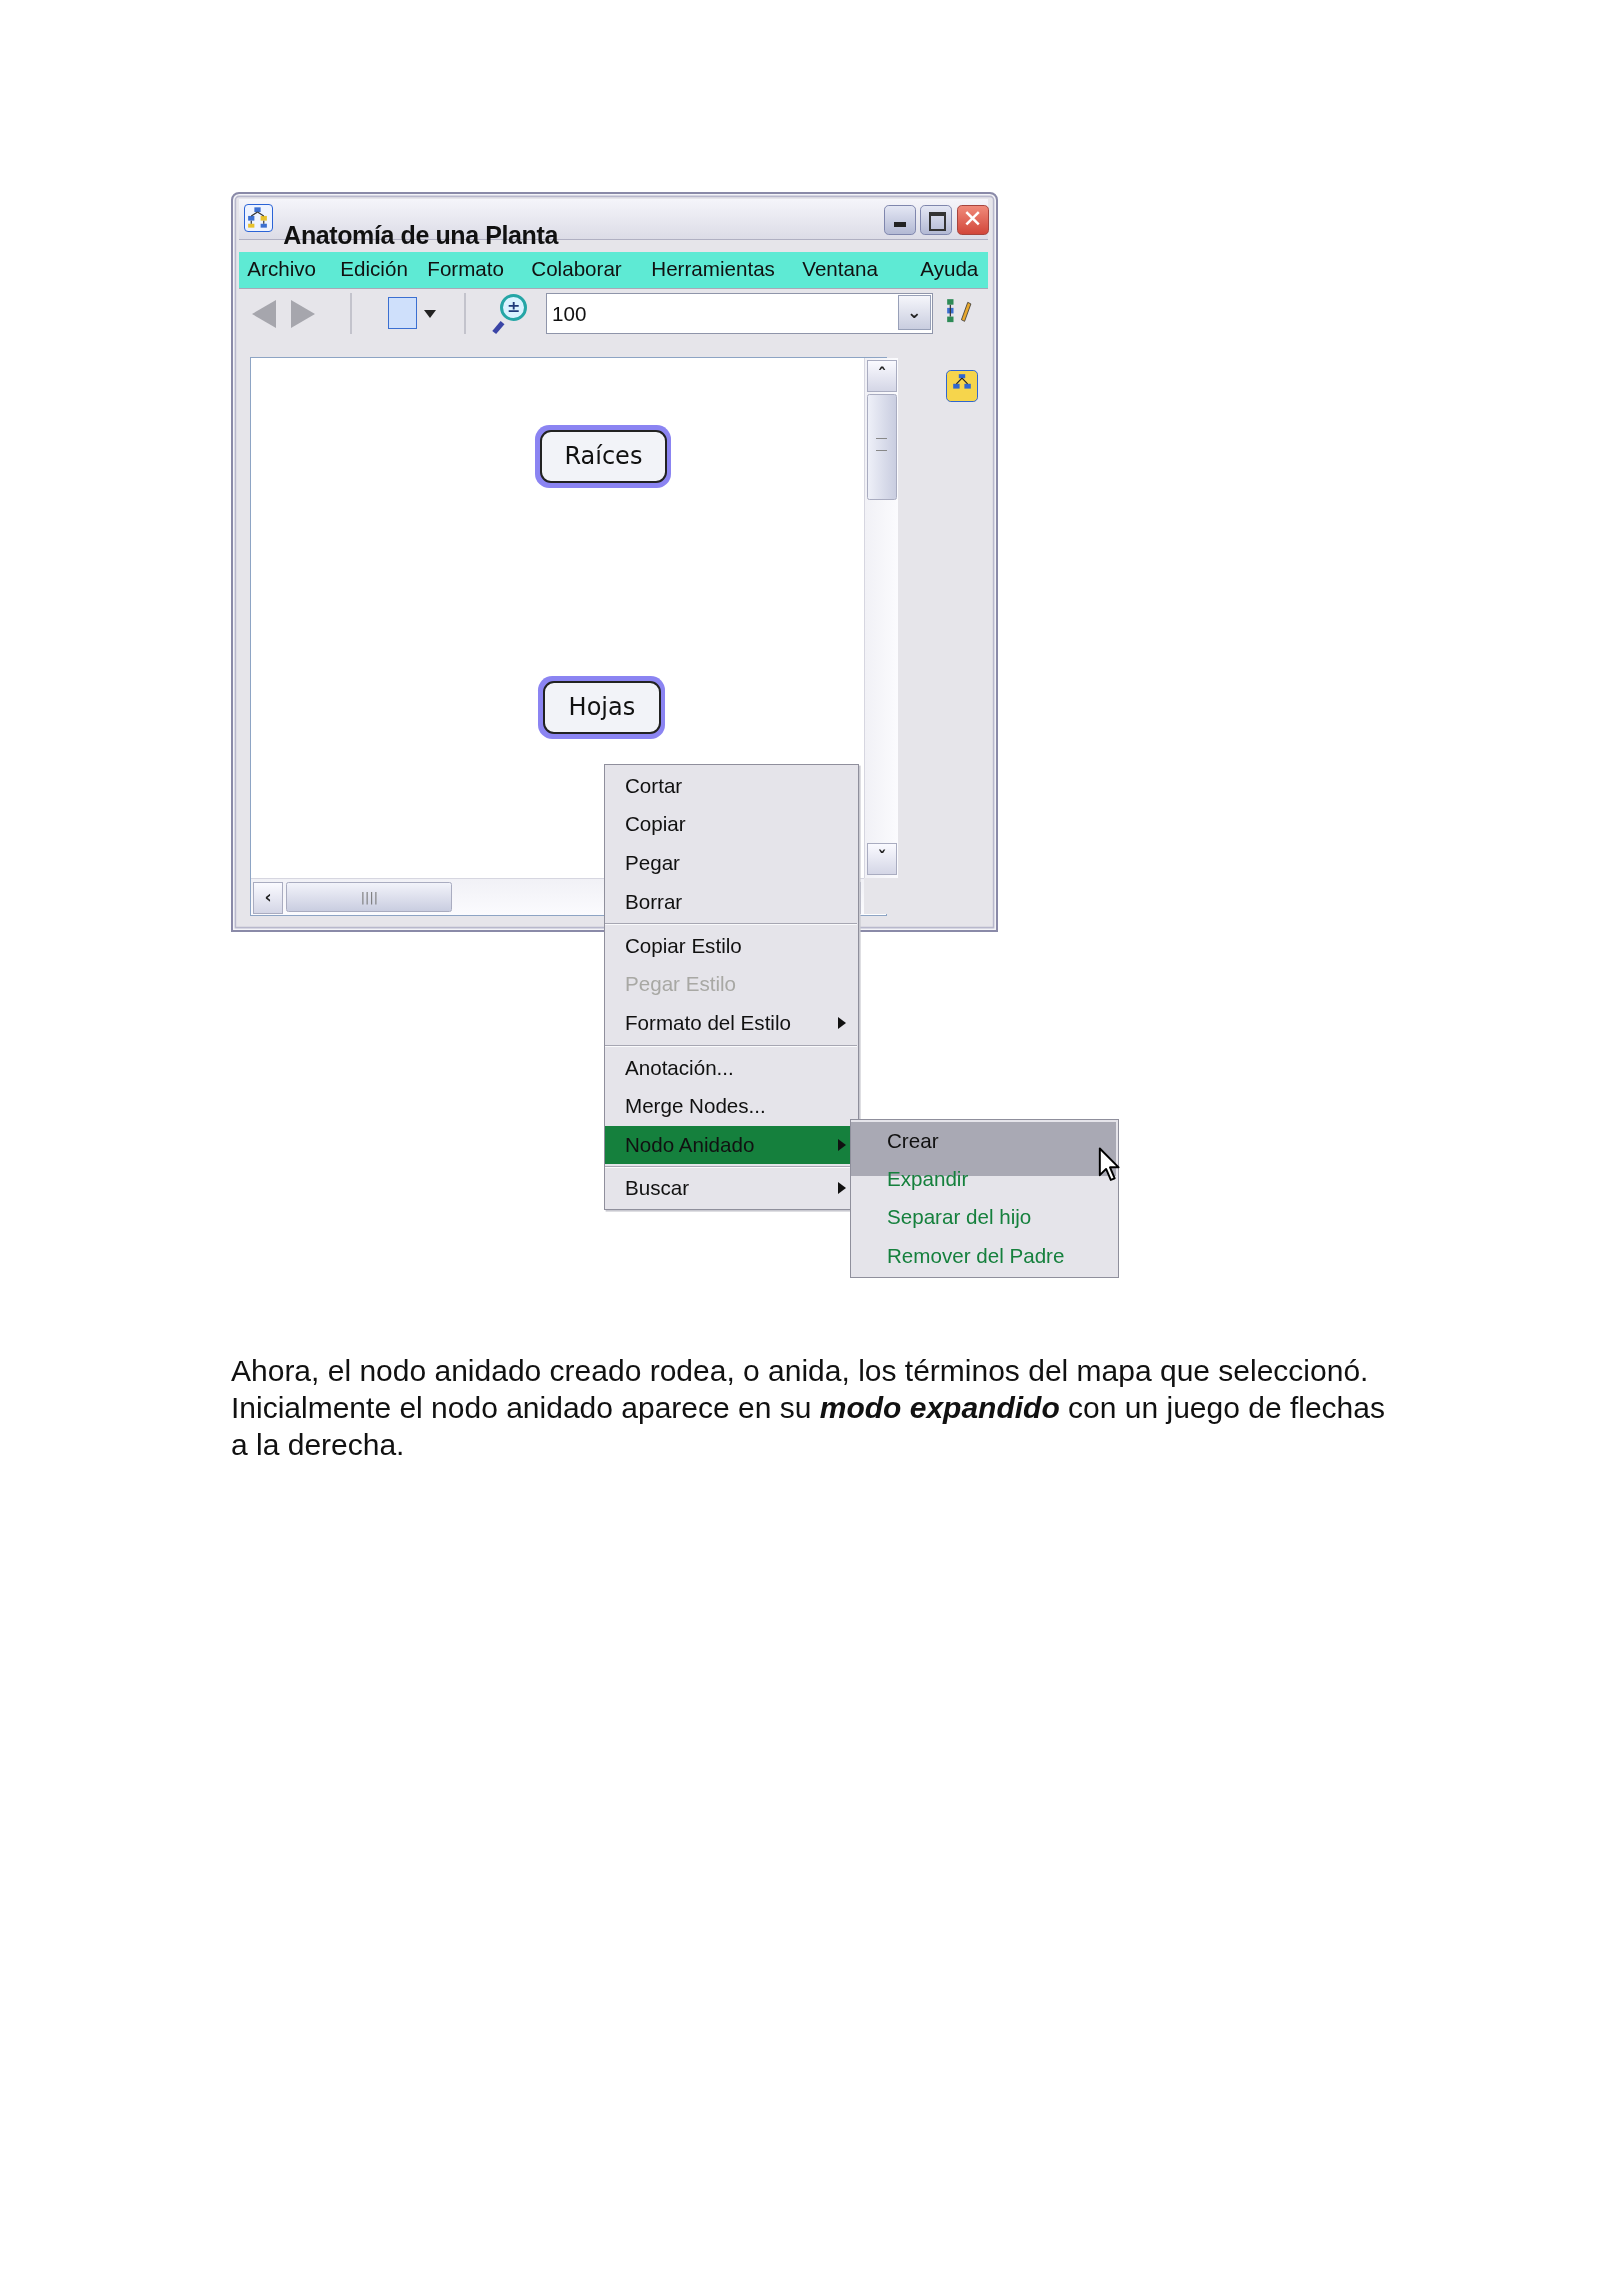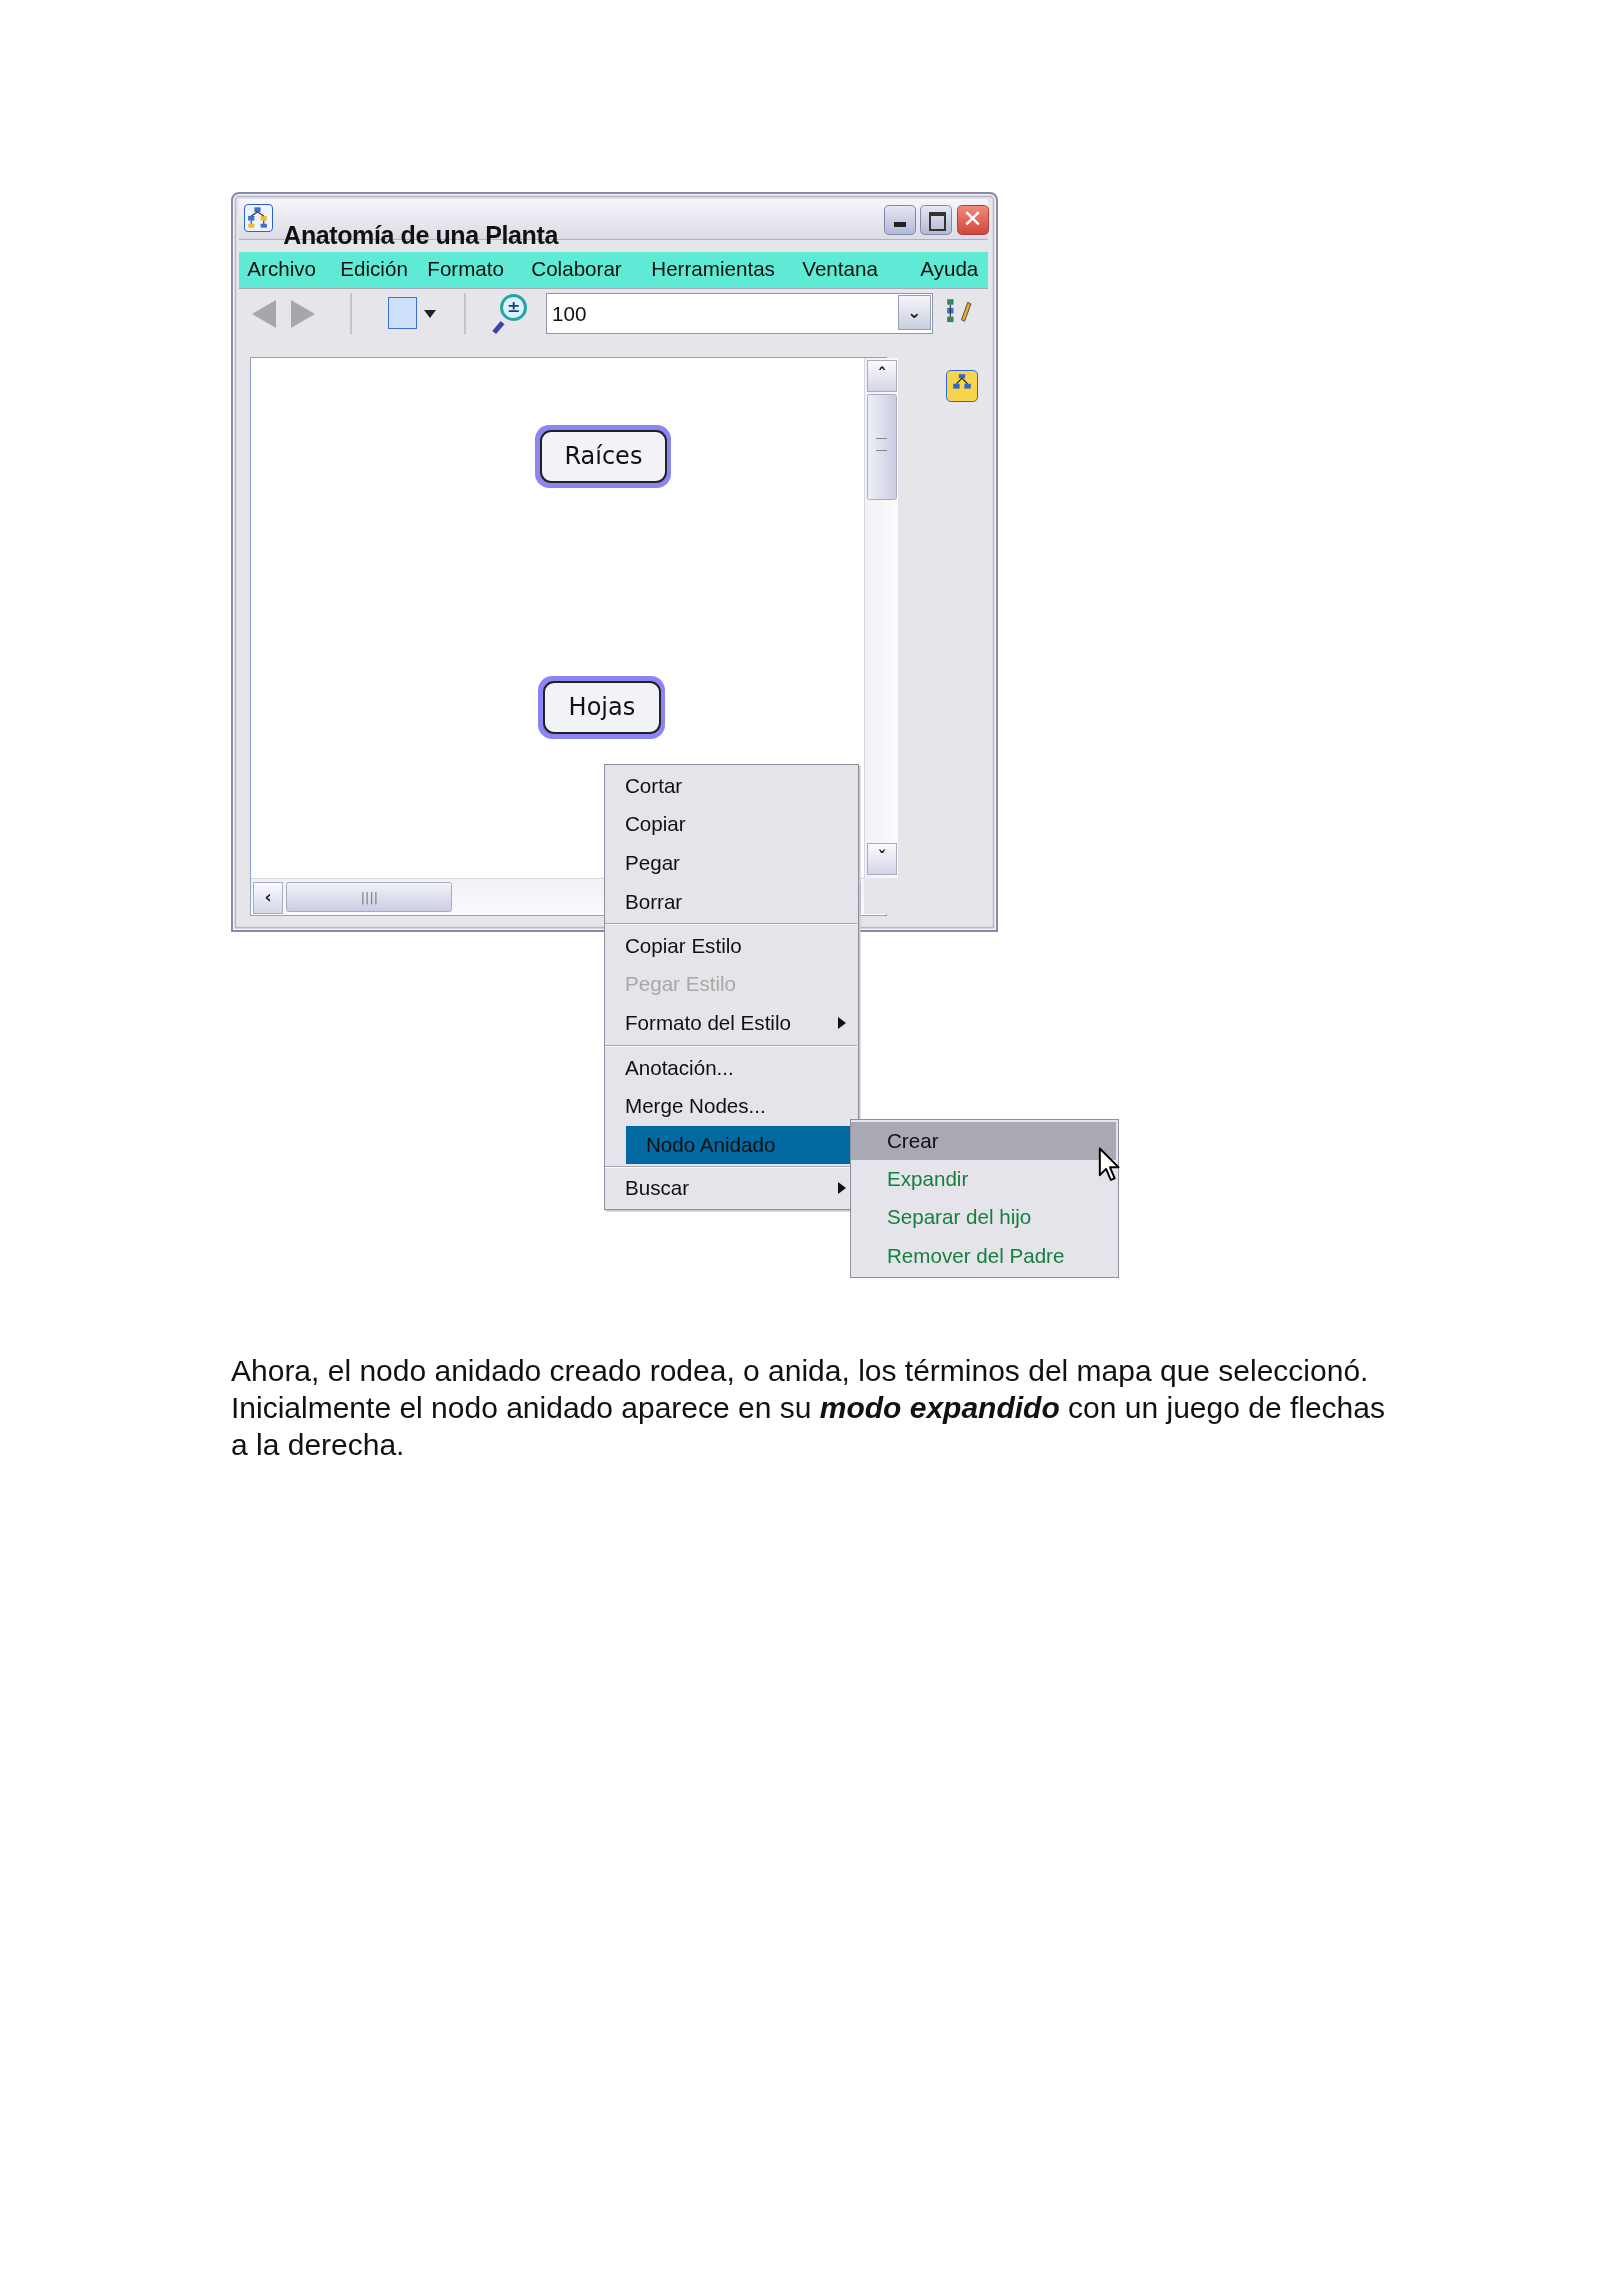--- a/index.html
+++ b/index.html
@@ -102,30 +102,30 @@
   
   .ctx {
     left:604px; top:764px; width:255px; height:446px; background:#e5e4ea;
     border:1.6px solid #8f8f9c; box-sizing:border-box; box-shadow:1.6px 1.6px 0 #c8c8d0;
   }
   .ctx-item {
     position:absolute; left:0; width:252px; height:38px; font-size:20.6px; line-height:38px;
     color:#111; padding-left:20px; box-sizing:border-box; font-family:"Liberation Sans", sans-serif;
   }
   .ctx-item.disabled { color:#a8a8a4; }
-  .ctx-item.active { background:#0369a1;margin-left:21px; }
+  .ctx-item.active { background:#15803d; }
   .ctx-arrow { position:absolute; right:11px; top:12.7px; width:0; height:0; border-top:6.3px solid transparent; border-bottom:6.3px solid transparent; border-left:8px solid #111; }
   .ctx-sep { position:absolute; left:0; width:252px; height:0; border-top:1.6px solid #a6a6b2; border-bottom:1.6px solid #fafafc; }
 
   .submenu {
     left:850px; top:1119px; width:269px; height:159px; background:#e5e4ea;
     border:1.6px solid #8f8f9c; box-sizing:border-box;
   }
   .sub-item {
-    position:absolute; left:0; width:265px; height:38px; font-size:20.6px; line-height:38px; padding-left:36px;
+    position:absolute; left:0; width:265px; height:54px; font-size:20.6px; line-height:38px; padding-left:36px;
     box-sizing:border-box; color:#111; font-family:"Liberation Sans", sans-serif;
   }
   .sub-item.disabled { color:#15803d; }
   .sub-item.active { background:#a9a9b4; }
 
   .cursor { left:1098px; top:1147px; width:0; height:0; }
 
   
   .para {
     left:231px; top:1352px; width:1164px; font-family:"Liberation Sans", sans-serif;

